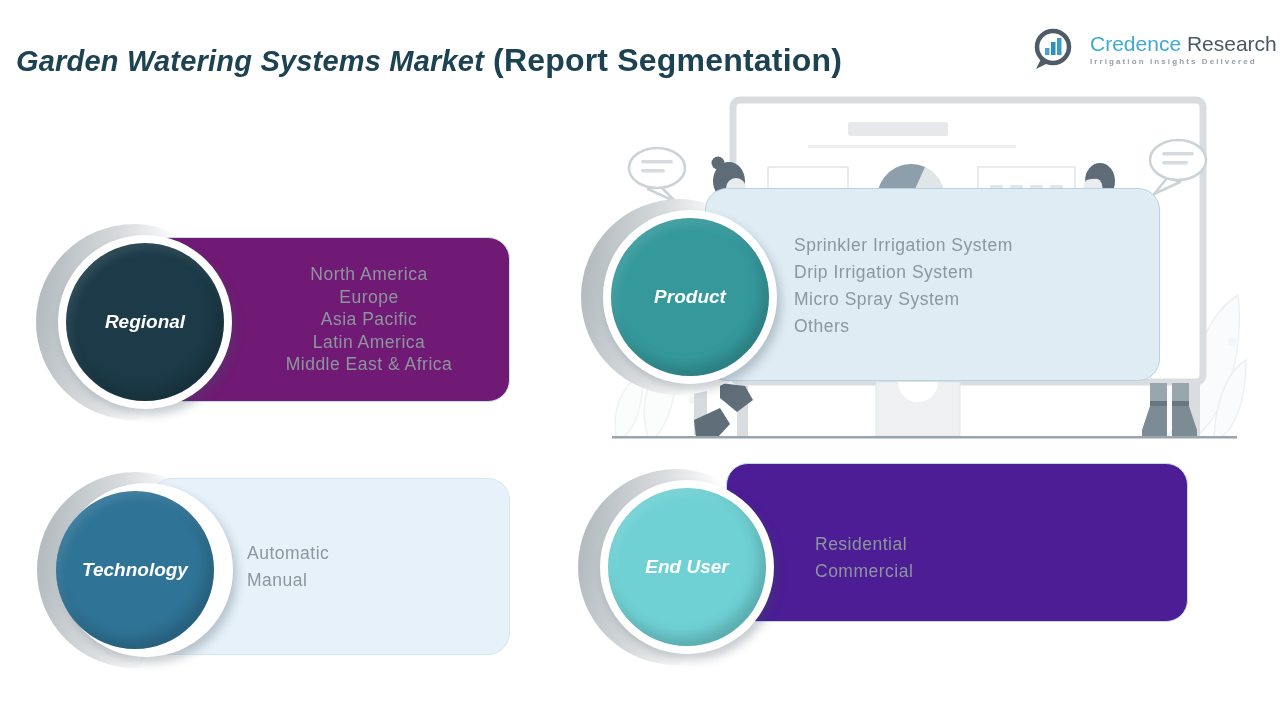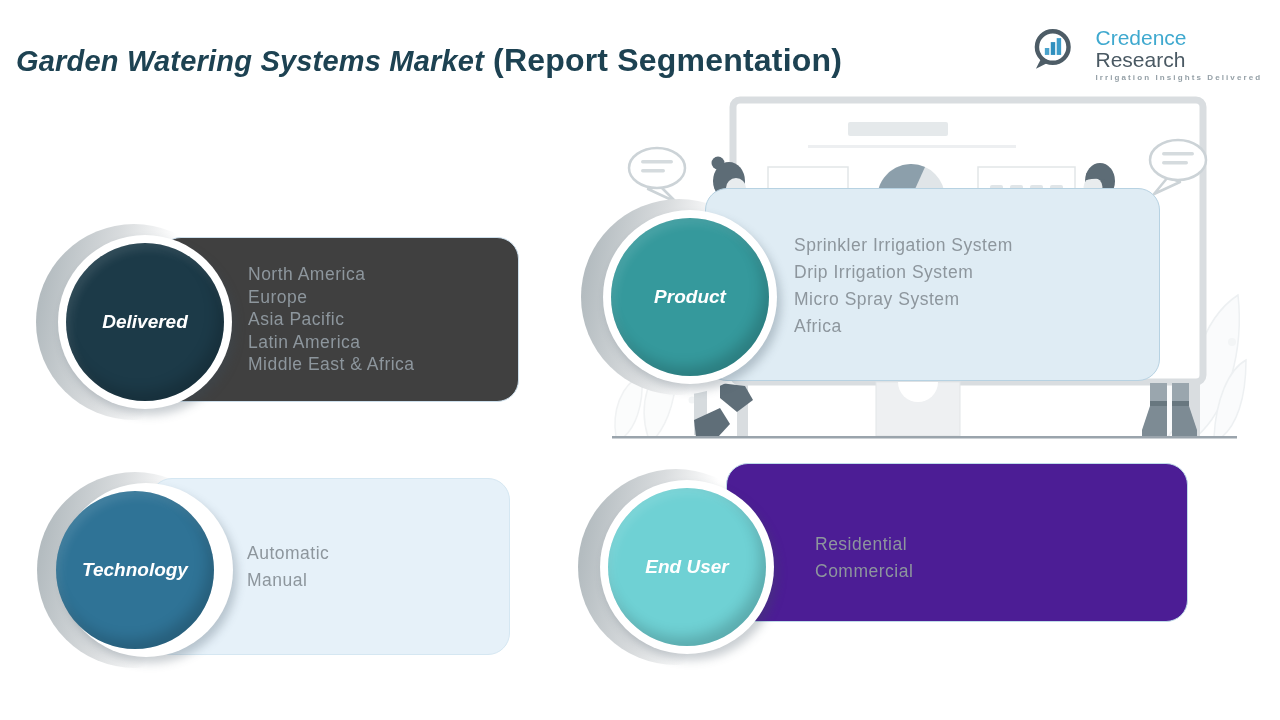--- a/index.html
+++ b/index.html
@@ -7,21 +7,21 @@
   .stage {
     position:relative; width:1280px; height:720px; background:#ffffff;
     overflow:hidden; font-family:"Liberation Sans", sans-serif;
   }
 
   
   .titlebar { position:absolute; left:16px; top:22px; display:flex; align-items:baseline; gap:9px; z-index:5; }
   .title-main { font-size:29px; font-weight:700; font-style:italic; color:#1d4252; letter-spacing:0.2px;margin-top:23px; }
   .title-paren { font-size:32px; font-weight:700; color:#1d4252; letter-spacing:0.2px; }
 
-  .logo { position:absolute; left:1032px; top:27px; display:flex; align-items:flex-start; gap:22px; z-index:5; }
+  .logo { position:absolute; left:1032px; top:27px; display:flex; align-items:center; gap:16px; z-index:5; }
   .logo-text-block { display:flex; flex-direction:column; }
   .logo-name { font-size:21px; line-height:22px; }
   .logo-credence { color:#3fa9cf; }
   .logo-research { color:#4a5963; }
   .logo-tagline { font-size:8px; font-weight:700; letter-spacing:2.1px; color:#95a0a7; margin-top:2px; white-space:nowrap; }
 
   
   .illustration { position:absolute; left:600px; top:90px; width:650px; height:355px; z-index:1; }
 
   
@@ -32,22 +32,22 @@
   .whitering { position:absolute; border-radius:50%; background:#ffffff;
     box-shadow:4px 6px 10px rgba(60,80,92,0.28); z-index:3; }
   .circle { position:absolute; border-radius:50%; display:flex; align-items:center; justify-content:center;
     color:#ffffff; font-weight:700; z-index:4;
     box-shadow:inset -6px -9px 14px rgba(0,0,0,0.18), inset 4px 6px 10px rgba(255,255,255,0.10);font-style:italic; }
   .panel ul { list-style:none; }
   .panel li { color:#8d969d; font-size:17.5px; letter-spacing:0.5px; white-space:nowrap; }
 
   
   .card-regional .crescent { left:36px; top:224px; width:196px; height:196px; }
-  .card-regional .panel { left:159px; top:237px; width:360px; height:165px; background:#404040; border:1.5px solid #cddfec;
-    padding:25px 10px 0 88px; }
+  .card-regional .panel { left:150px; top:237px; width:360px; height:165px; background:#701a75; border:1.5px solid #cddfec;
+    padding:25px 10px 0 88px;text-align:center; }
   .card-regional .panel li { line-height:22.5px; }
   .card-regional .whitering { left:58px; top:235px; width:174px; height:174px; }
   .card-regional .circle { left:66px; top:243px; width:158px; height:158px; background:#1c3a48; font-size:19px; }
 
   
   .card-product .crescent { left:581px; top:199px; width:196px; height:196px; }
   .card-product .panel { left:705px; top:188px; width:455px; height:193px; background:#dfecf4; border:1.5px solid #b7d2e2;
     padding:43px 10px 0 88px; }
   .card-product .panel li { line-height:27px; }
   .card-product .whitering { left:603px; top:210px; width:174px; height:174px; }
@@ -186,31 +186,31 @@
     <div class="panel">
       <ul>
         <li>North America</li>
         <li>Europe</li>
         <li>Asia Pacific</li>
         <li>Latin America</li>
         <li>Middle East &amp; Africa</li>
       </ul>
     </div>
     <div class="whitering"></div>
-    <div class="circle">Delivered</div>
+    <div class="circle">Regional</div>
   </div>
 
   <div class="card card-product">
     <div class="crescent"></div>
     <div class="panel">
       <ul>
         <li>Sprinkler Irrigation System</li>
         <li>Drip Irrigation System</li>
         <li>Micro Spray System</li>
-        <li>Africa</li>
+        <li>Others</li>
       </ul>
     </div>
     <div class="whitering"></div>
     <div class="circle">Product</div>
   </div>
 
   <div class="card card-technology">
     <div class="crescent"></div>
     <div class="panel">
       <ul>

